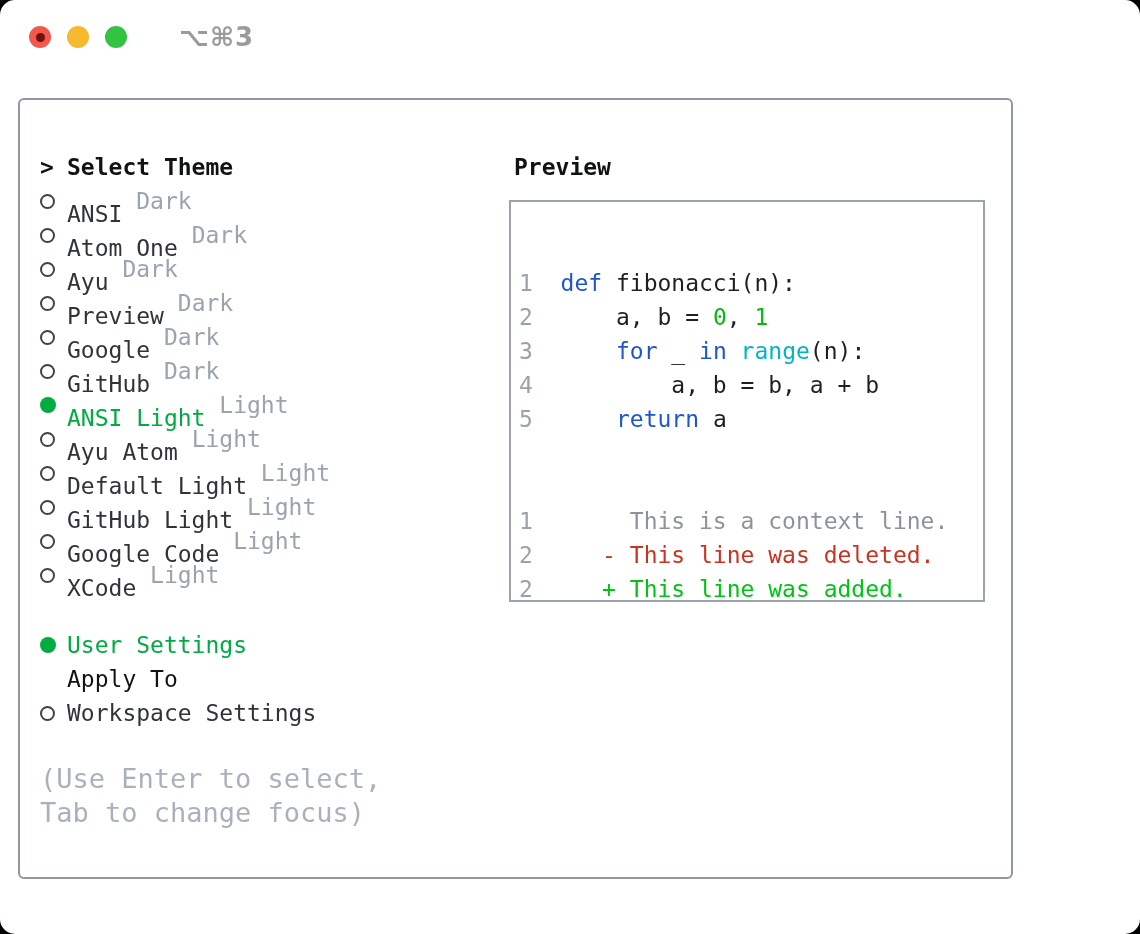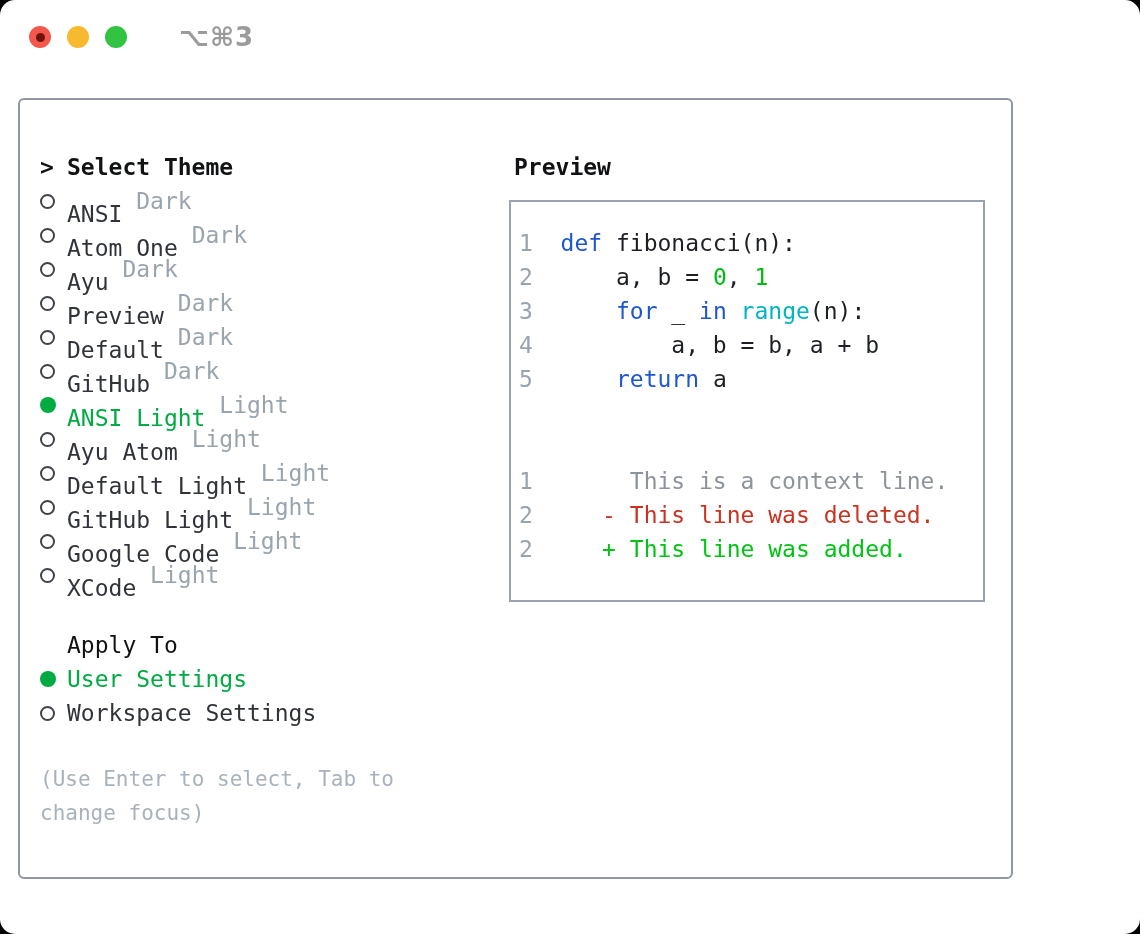--- a/index.html
+++ b/index.html
@@ -57,35 +57,35 @@
     background:var(--ui_green);
   }
   .bold-title { font-weight:bold; color:var(--text_black); }
   .theme-name { color:var(--text_dark);margin-top:25px; }
   .theme-name.selected { color:var(--ui_green); }
   .theme-tag { color:var(--gray_tag); }
   .apply-section { margin-top:36px; }
   .apply-label.selected { color:var(--ui_green); }
   .help {
     margin-top:32px; max-width:405px;
-    font-size:21px; line-height:34px;
+    font-size:27px; line-height:34px;
     color:var(--gray_help); white-space:pre-wrap;
   }
   
   .preview-title {
     position:absolute; left:494px; top:50px; height:34px;
     display:flex; align-items:center;
     font-size:23px; font-weight:bold; color:var(--text_black);
   }
   .preview-box {
     position:absolute; left:489px; top:100px; width:476px; height:402px;
     border:2px solid var(--border_box); box-sizing:border-box;
     background:#fff; overflow:hidden;
   }
-  .code { padding:24px 0 0 8px; }
+  .code { padding:64px 0 0 8px; }
   .code-line {
     height:34px; font-size:23px; line-height:34px; white-space:pre;
   }
   .gutter { color:var(--gray_gutter); }
   .c-fg      { color:#1c1f24; }
   .c-kw      { color:var(--code_keyword); }
   .c-builtin { color:var(--code_builtin);margin-top:40px; }
   .c-num     { color:var(--code_number); }
   .c-ctx     { color:var(--gray_context); }
   .c-del     { color:var(--code_deleted); }
@@ -114,37 +114,37 @@
           <span class="marker">
             <span class="caret">&gt;</span>
           </span>
           <span class="bold-title">Select Theme</span>
         </div>
 
       <div class="row"><span class="marker"><span class="radio"></span></span><span class="theme-name">ANSI</span><span class="theme-tag"> Dark</span></div>
           <div class="row"><span class="marker"><span class="radio"></span></span><span class="theme-name">Atom One</span><span class="theme-tag"> Dark</span></div>
           <div class="row"><span class="marker"><span class="radio"></span></span><span class="theme-name">Ayu</span><span class="theme-tag"> Dark</span></div>
           <div class="row"><span class="marker"><span class="radio"></span></span><span class="theme-name">Preview</span><span class="theme-tag"> Dark</span></div>
-          <div class="row"><span class="marker"><span class="radio"></span></span><span class="theme-name">Default</span><span class="theme-tag"> Dark</span></div>
+          <div class="row"><span class="marker"><span class="radio"></span></span><span class="theme-name">Google</span><span class="theme-tag"> Dark</span></div>
           <div class="row"><span class="marker"><span class="radio"></span></span><span class="theme-name">GitHub</span><span class="theme-tag"> Dark</span></div>
           <div class="row"><span class="marker"><span class="radio-selected"></span></span><span class="theme-name selected">ANSI Light</span><span class="theme-tag"> Light</span></div>
           <div class="row"><span class="marker"><span class="radio"></span></span><span class="theme-name">Ayu Atom</span><span class="theme-tag"> Light</span></div>
           <div class="row"><span class="marker"><span class="radio"></span></span><span class="theme-name">Default Light</span><span class="theme-tag"> Light</span></div>
           <div class="row"><span class="marker"><span class="radio"></span></span><span class="theme-name">GitHub Light</span><span class="theme-tag"> Light</span></div>
           <div class="row"><span class="marker"><span class="radio"></span></span><span class="theme-name">Google Code</span><span class="theme-tag"> Light</span></div>
           <div class="row"><span class="marker"><span class="radio"></span></span><span class="theme-name">XCode</span><span class="theme-tag"> Light</span></div>
         </div>
 
       <div id="apply-section" class="apply-section">
-        <div class="row">
+        <div class="row"><span class="marker"><span class="radio-selected"></span></span><span class="apply-label selected">User Settings</span></div>
+
+      <div class="row">
           <span class="marker"></span>
           <span style="color:var(--text_black)">Apply To</span>
         </div>
-
-      <div class="row"><span class="marker"><span class="radio-selected"></span></span><span class="apply-label selected">User Settings</span></div>
           <div class="row"><span class="marker"><span class="radio"></span></span><span class="apply-label">Workspace Settings</span></div>
         </div>
 
       <div class="help">(Use Enter to select, Tab to change focus)</div>
     </div>
 
     <div class="preview-title">Preview</div>
 
     <div class="preview-box">
       <div id="code" class="code">

